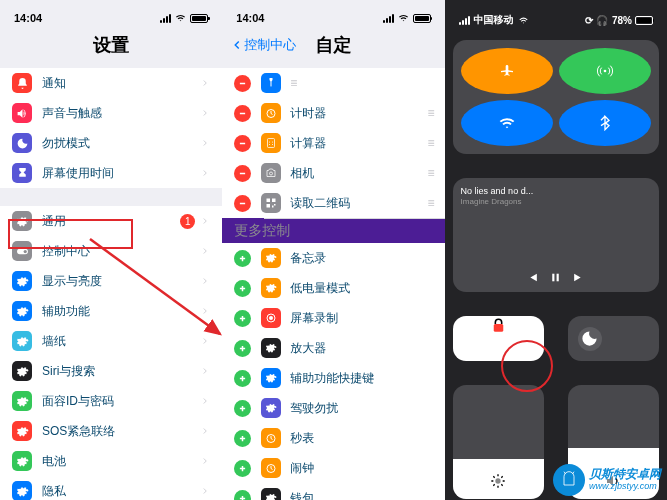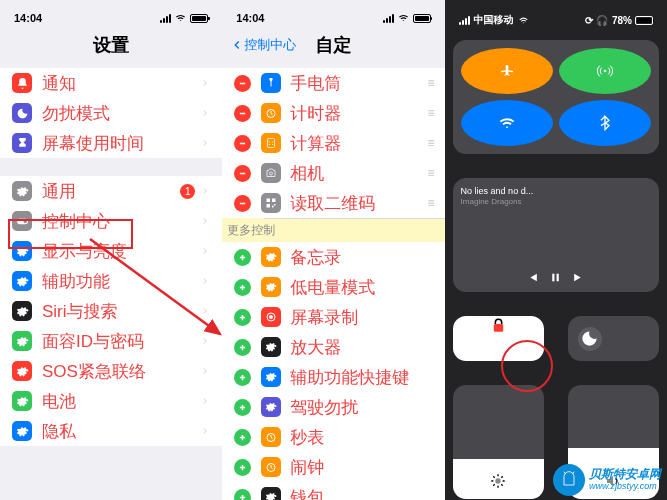--- a/index.html
+++ b/index.html
@@ -17,27 +17,27 @@
 .bars span:nth-child(3){height:7px}.bars span:nth-child(4){height:9px}
 .batt{width:18px;height:9px;border:1px solid #000;border-radius:2px;position:relative}
 .batt::before{content:"";position:absolute;width:14px;height:5px;background:#000;top:1px;left:1px;border-radius:1px}
 .batt::after{content:"";position:absolute;width:1.5px;height:3px;background:#000;right:-2.5px;top:2.5px;border-radius:0 1px 1px 0}
 .navbar{height:30px;display:flex;align-items:center;position:relative;padding:0 8px}
 .nav-title{position:absolute;left:50%;transform:translateX(-50%);font-size:18px;font-weight:600}
 .nav-back{display:flex;align-items:center;color:#007aff;font-size:13px}
 .list{background:#fff}
 .group{margin-top:18px;background:#fff}
 .group.first{margin-top:8px}
-.ghdr{font-size:12px;color:#8a8a8e;padding:4px 5px 3px;background:#fef9c3}
+.ghdr{font-size:14px;color:#8a8a8e;padding:4px 12px 3px;background:#4c1d95}
 .row{display:flex;align-items:center;height:30px;padding:0 12px;position:relative;background:#fff}
 .row::after{content:"";position:absolute;bottom:0;left:42px;right:0;height:0.5px;background:#d8d8dc}
 .row:last-child::after{display:none}
 .ricn{width:20px;height:20px;border-radius:5px;margin-right:10px;display:flex;align-items:center;justify-content:center;flex-shrink:0}
 .ricn svg{width:13px;height:13px;fill:#fff}
-.rlbl{flex:1;font-size:17px;color:#ef4444}
+.rlbl{flex:1;font-size:12px;color:#0c4a6e}
 .chev{color:#c7c7cc;font-size:14px}
 .badge{background:#ff3b30;color:#fff;border-radius:8px;min-width:15px;height:15px;display:flex;align-items:center;justify-content:center;font-size:10px;margin-right:5px;padding:0 4px}
 .editrow{display:flex;align-items:center;height:30px;padding:0 12px;background:#fff;position:relative}
 .editrow::after{content:"";position:absolute;bottom:0;left:42px;right:0;height:0.5px;background:#d8d8dc}
 .ebtn{width:17px;height:17px;border-radius:50%;display:flex;align-items:center;justify-content:center;margin-right:10px;flex-shrink:0}
 .ebtn.remove{background:#ff3b30}
 .ebtn.add{background:#34c759}
 .ebtn svg{width:9px;height:9px;fill:#fff}
 .eicn{width:20px;height:20px;border-radius:5px;margin-right:9px;display:flex;align-items:center;justify-content:center;flex-shrink:0}
 .eicn svg{width:12px;height:12px;fill:#fff}
@@ -219,20 +219,32 @@
               <use href="#i-bell"></use>
             </svg>
           </div>
     <span class="rlbl">通知</span>
 
     <svg class="chev" width="10" height="14">
             <use href="#i-chev"></use>
           </svg>
   </div>
         <div class="row">
+    <div class="ricn" style="background:#ff2d55">
+            <svg>
+              <use href="#i-sound"></use>
+            </svg>
+          </div>
+    <span class="rlbl">声音与触感</span>
+
+    <svg class="chev" width="10" height="14">
+            <use href="#i-chev"></use>
+          </svg>
+  </div>
+        <div class="row">
     <div class="ricn" style="background:#5856d6">
             <svg>
               <use href="#i-moon"></use>
             </svg>
           </div>
     <span class="rlbl">勿扰模式</span>
 
     <svg class="chev" width="10" height="14">
             <use href="#i-chev"></use>
           </svg>
@@ -287,20 +299,32 @@
             <use href="#i-chev"></use>
           </svg>
   </div>
         <div class="row">
     <div class="ricn" style="background:#007aff">
             <svg>
               <use href="#i-gear"></use>
             </svg>
           </div>
     <span class="rlbl">辅助功能</span>
+
+    <svg class="chev" width="10" height="14">
+            <use href="#i-chev"></use>
+          </svg>
+  </div>
+        <div class="row">
+    <div class="ricn" style="background:#37bce3">
+            <svg>
+              <use href="#i-gear"></use>
+            </svg>
+          </div>
+    <span class="rlbl">墙纸</span>
 
     <svg class="chev" width="10" height="14">
             <use href="#i-chev"></use>
           </svg>
   </div>
         <div class="row">
     <div class="ricn" style="background:#1f1f22">
             <svg>
               <use href="#i-gear"></use>
             </svg>
@@ -405,21 +429,20 @@
     <div class="ebtn remove">
             <svg>
               <use href="#i-minus"></use>
             </svg>
           </div>
     <div class="eicn" style="background:#007aff">
             <svg>
               <use href="#i-torch"></use>
             </svg>
           </div>
-    <span class="rlbl">手电筒</span>
     <span class="grip">≡</span>
   </div>
         <div class="editrow">
     <div class="ebtn remove">
             <svg>
               <use href="#i-minus"></use>
             </svg>
           </div>
     <div class="eicn" style="background:#ff9500">
             <svg>

